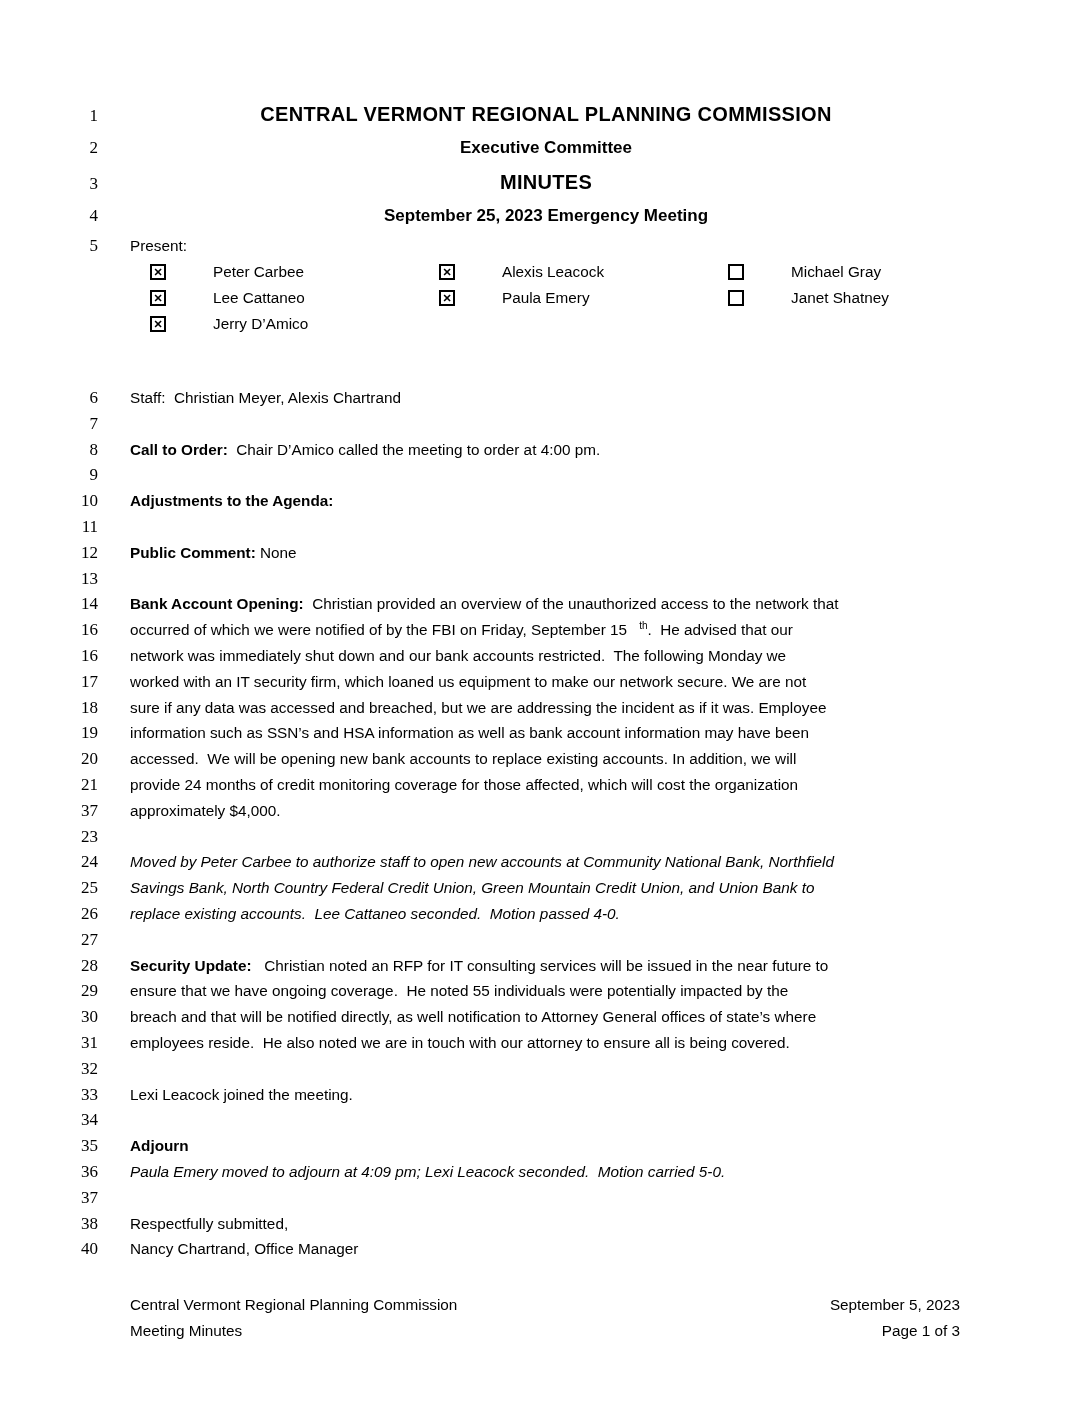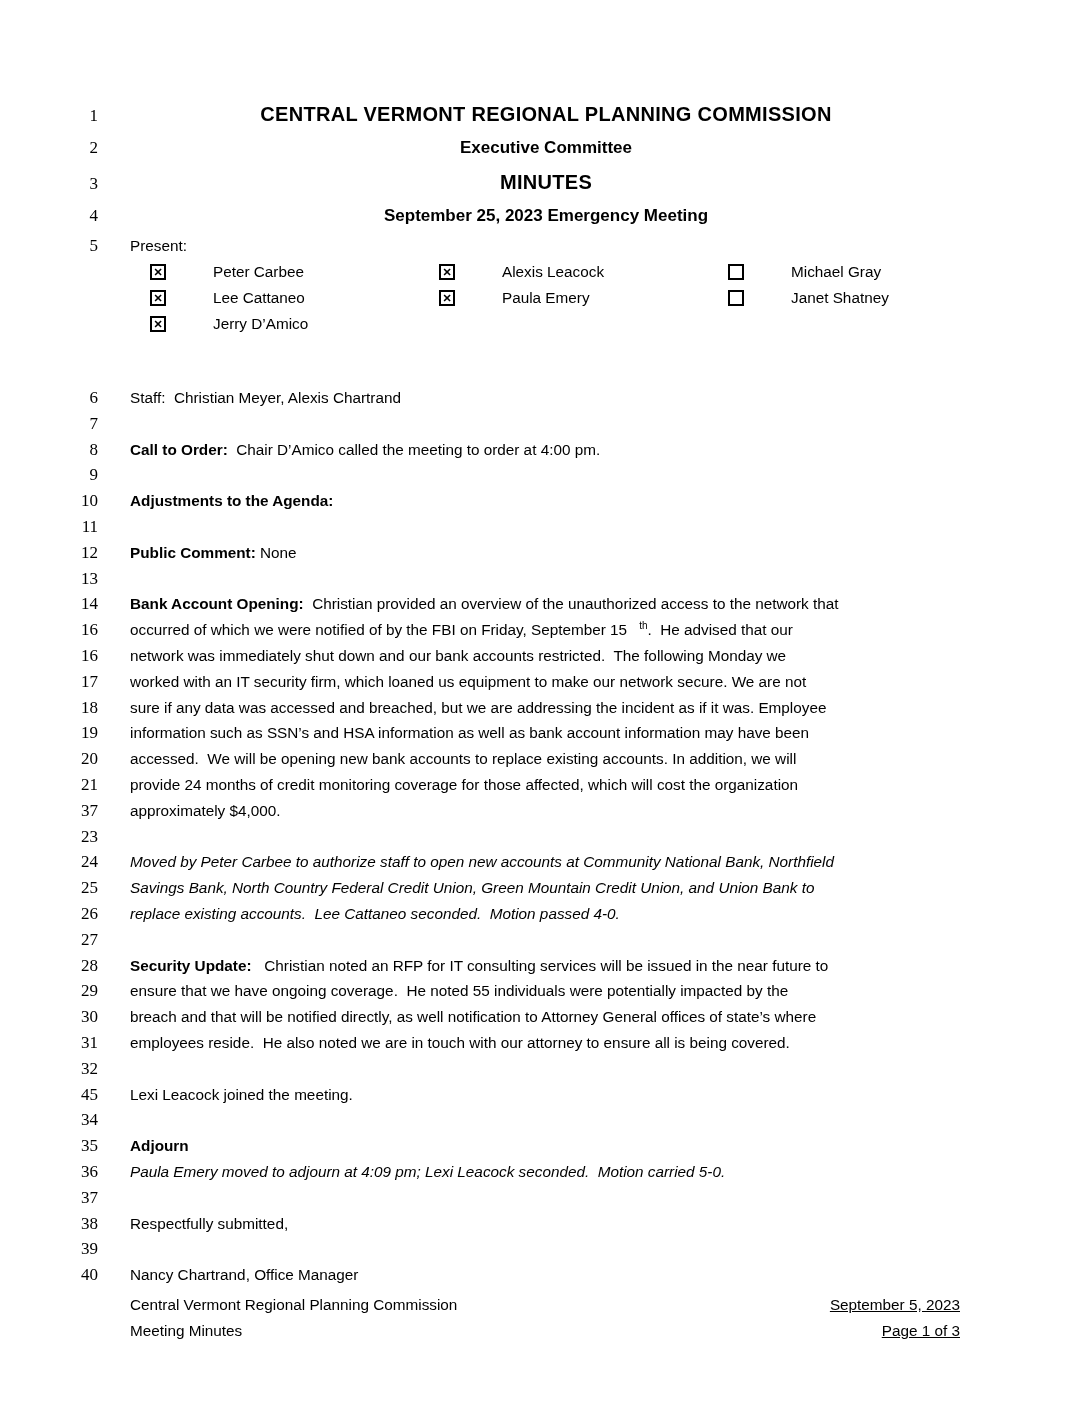--- a/index.html
+++ b/index.html
@@ -45,21 +45,21 @@
   .brow{height:25.8px;line-height:25.8px;}
   .brow .content{line-height:25.8px;}
   .seg.b{font-weight:bold;}
   .seg.i{font-style:italic;}
   sup{font-size:10px;line-height:0;margin-left:12px;}
   .footer{
     position:absolute;top:1292px;left:130px;width:830px;
     font-size:15.3px;line-height:26px;
     display:flex;justify-content:space-between;
   }
-  .footer .fr{text-align:right;text-decoration:underline;}
+  .footer .fr{text-align:right;}
 </style>
 </head>
 <body>
 
 <div class="page">
   <div class="doc">
     <div id="header-rows">
         <div class="row hrow">
           <span class="num">1</span>
           <div class="hcontent title-lg">CENTRAL VERMONT REGIONAL PLANNING COMMISSION</div>
@@ -230,21 +230,21 @@
         </div>
         <div class="row brow">
           <span class="num">31</span>
           <div class="content"><span class="seg">employees reside.  He also noted we are in touch with our attorney to ensure all is being covered.</span></div>
         </div>
         <div class="row brow">
           <span class="num">32</span>
           <div class="content"></div>
         </div>
         <div class="row brow">
-          <span class="num">45</span>
+          <span class="num">33</span>
           <div class="content"><span class="seg">Lexi Leacock joined the meeting.</span></div>
         </div>
         <div class="row brow">
           <span class="num">34</span>
           <div class="content"></div>
         </div>
         <div class="row brow">
           <span class="num">35</span>
           <div class="content"><span class="seg b">Adjourn</span></div>
         </div>
@@ -252,24 +252,20 @@
           <span class="num">36</span>
           <div class="content"><span class="seg i">Paula Emery moved to adjourn at 4:09 pm; Lexi Leacock seconded.  Motion carried 5-0.</span></div>
         </div>
         <div class="row brow">
           <span class="num">37</span>
           <div class="content"></div>
         </div>
         <div class="row brow">
           <span class="num">38</span>
           <div class="content"><span class="seg">Respectfully submitted,</span></div>
-        </div>
-        <div class="row brow">
-          <span class="num">39</span>
-          <div class="content"></div>
         </div>
         <div class="row brow">
           <span class="num">40</span>
           <div class="content"><span class="seg">Nancy Chartrand, Office Manager</span></div>
         </div>
       </div>
   </div>
 
   <div class="footer">
     <div class="fl">

